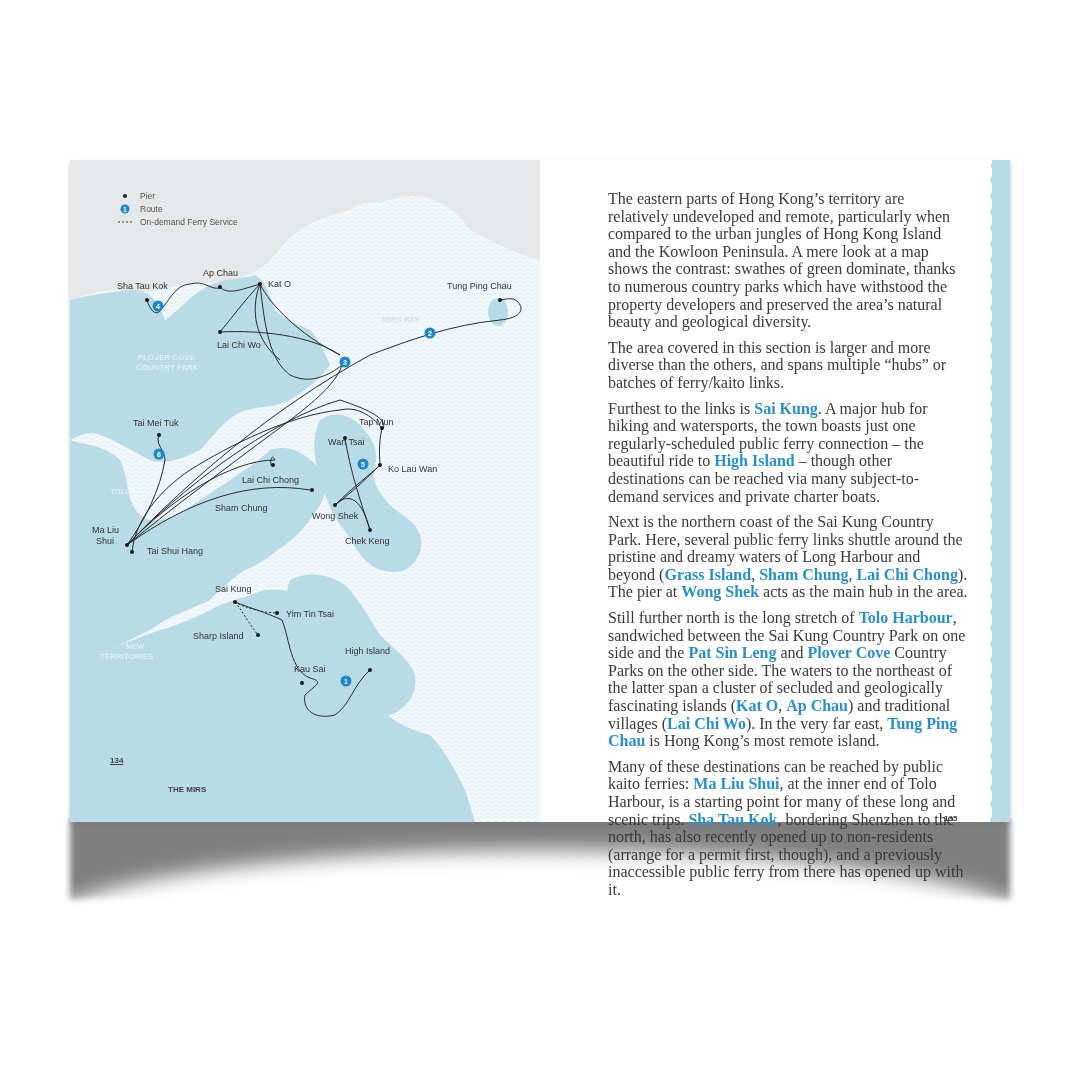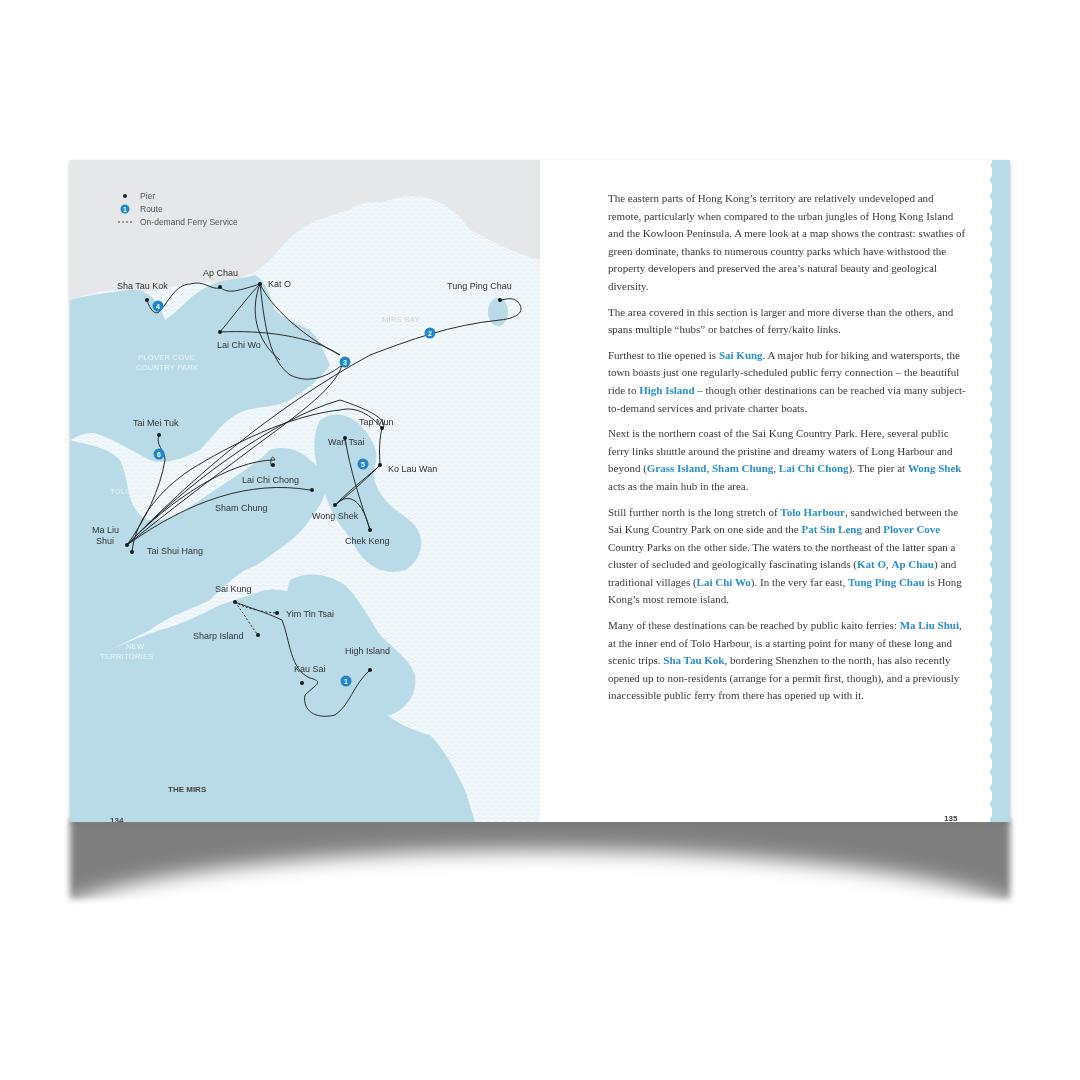--- a/index.html
+++ b/index.html
@@ -5,21 +5,21 @@
   html,body{margin:0;padding:0;background:#ffffff;}
   body{width:1080px;height:1080px;position:relative;overflow:hidden;font-family:"Liberation Sans",sans-serif;}
   .shadow{position:absolute;left:70px;top:820px;width:940px;height:80px;background:#7f7f7f;
     border-radius:0 0 50% 50% / 0 0 0 0;filter:blur(3px);}
   .shadow-cut{position:absolute;left:40px;top:850px;width:1000px;height:160px;background:#fff;border-radius:50%;filter:blur(10px);}
   .spread{position:absolute;left:70px;top:160px;width:940px;height:662px;box-shadow:0 2px 4px rgba(0,0,0,0.25);}
   .left-page{position:absolute;left:0;top:0;width:470px;height:662px;overflow:hidden;}
   .right-page{position:absolute;left:470px;top:0;width:470px;height:662px;background:#ffffff;}
   .edge-strip{position:absolute;right:0;top:0;width:18px;height:662px;background:#b9dbe7;}
   .wavy-edge{position:absolute;right:14px;top:0;width:10px;height:662px;}
-  .page-text{position:absolute;left:68px;top:30px;width:360px;font-family:"Liberation Serif",serif;font-size:11px;line-height:17.6px;color:#3a3a3a;}
+  .page-text{position:absolute;left:68px;top:30px;width:360px;font-family:"Liberation Serif",serif;font-size:16px;line-height:17.6px;color:#3a3a3a;}
   .page-text p{margin:0 0 8px 0;}
   .hl{color:#2a8fc8;font-weight:bold;}
   .folio{position:absolute;font-family:"Liberation Sans",sans-serif;font-size:8px;font-weight:bold;color:#444;}
   .map-svg{position:absolute;left:0;top:0;}
   .label{font-family:"Liberation Sans",sans-serif;font-size:9px;fill:#333;}
   .region{font-family:"Liberation Sans",sans-serif;font-size:7.5px;fill:#eaf5fa;letter-spacing:0.3px;}
   .sea-label{font-family:"Liberation Sans",sans-serif;font-size:7.5px;fill:#c8d6de;letter-spacing:0.3px;}
   .legend-text{font-family:"Liberation Sans",sans-serif;font-size:8.5px;fill:#555;}
   .badge-text{font-family:"Liberation Sans",sans-serif;font-size:7px;fill:#fff;font-weight:bold;}
 </style>
@@ -149,29 +149,29 @@
         <text class="label" x="22" y="373">Ma Liu</text>
         <text class="label" x="26" y="384">Shui</text>
         <text class="label" x="77" y="394">Tai Shui Hang</text>
         <text class="label" x="145" y="432">Sai Kung</text>
         <text class="label" x="216" y="457">Yim Tin Tsai</text>
         <text class="label" x="123" y="479">Sharp Island</text>
         <text class="label" x="224" y="512">Kau Sai</text>
         <text class="label" x="275" y="494">High Island</text>
       </g>
     </svg>
-    <div class="folio" style="left:40px;top:656px;text-decoration:underline;">134</div>
+    <div class="folio" style="left:40px;top:596px;text-decoration:underline;">134</div>
     <div class="folio" style="left:98px;top:625px;">THE MIRS</div>
   </div>
 
   <div class="right-page">
     <div class="page-text" id="page-text">
         <p><span>The eastern parts of Hong Kong’s territory are relatively undeveloped and remote, particularly when compared to the urban jungles of Hong Kong Island and the Kowloon Peninsula. A mere look at a map shows the contrast: swathes of green dominate, thanks to numerous country parks which have withstood the property developers and preserved the area’s natural beauty and geological diversity.</span></p>
         <p><span>The area covered in this section is larger and more diverse than the others, and spans multiple “hubs” or batches of ferry/kaito links.</span></p>
-        <p><span>Furthest to the opened is </span><span class="hl">Sai Kung</span><span>. A major hub for hiking and watersports, the town boasts just one regularly-scheduled public ferry connection – the beautiful ride to </span><span class="hl">High Island</span><span> – though other destinations can be reached via many subject-to-demand services and private charter boats.</span></p>
+        <p><span>Furthest to the links is </span><span class="hl">Sai Kung</span><span>. A major hub for hiking and watersports, the town boasts just one regularly-scheduled public ferry connection – the beautiful ride to </span><span class="hl">High Island</span><span> – though other destinations can be reached via many subject-to-demand services and private charter boats.</span></p>
         <p><span>Next is the northern coast of the Sai Kung Country Park. Here, several public ferry links shuttle around the pristine and dreamy waters of Long Harbour and beyond (</span><span class="hl">Grass Island</span><span>, </span><span class="hl">Sham Chung</span><span>, </span><span class="hl">Lai Chi Chong</span><span>). The pier at </span><span class="hl">Wong Shek</span><span> acts as the main hub in the area.</span></p>
         <p><span>Still further north is the long stretch of </span><span class="hl">Tolo Harbour</span><span>, sandwiched between the Sai Kung Country Park on one side and the </span><span class="hl">Pat Sin Leng</span><span> and </span><span class="hl">Plover Cove</span><span> Country Parks on the other side. The waters to the northeast of the latter span a cluster of secluded and geologically fascinating islands (</span><span class="hl">Kat O</span><span>, </span><span class="hl">Ap Chau</span><span>) and traditional villages (</span><span class="hl">Lai Chi Wo</span><span>). In the very far east, </span><span class="hl">Tung Ping Chau</span><span> is Hong Kong’s most remote island.</span></p>
         <p><span>Many of these destinations can be reached by public kaito ferries: </span><span class="hl">Ma Liu Shui</span><span>, at the inner end of Tolo Harbour, is a starting point for many of these long and scenic trips. </span><span class="hl">Sha Tau Kok</span><span>, bordering Shenzhen to the north, has also recently opened up to non-residents (arrange for a permit first, though), and a previously inaccessible public ferry from there has opened up with it.</span></p>
       </div>
     <div class="folio" style="left:404px;top:654px;">135</div>
     <svg class="wavy-edge" width="10" height="662" viewBox="0 0 10 662">
       <path id="wv" fill="#b9dbe7" d="M10 0 Q2 4 6 8 Q10 12 6 16 Q2 20 6 24 Q10 28 6 32 Q2 36 6 40 Q10 44 6 48 Q2 52 6 56 Q10 60 6 64 Q2 68 6 72 Q10 76 6 80 Q2 84 6 88 Q10 92 6 96 Q2 100 6 104 Q10 108 6 112 Q2 116 6 120 Q10 124 6 128 Q2 132 6 136 Q10 140 6 144 Q2 148 6 152 Q10 156 6 160 Q2 164 6 168 Q10 172 6 176 Q2 180 6 184 Q10 188 6 192 Q2 196 6 200 Q10 204 6 208 Q2 212 6 216 Q10 220 6 224 Q2 228 6 232 Q10 236 6 240 Q2 244 6 248 Q10 252 6 256 Q2 260 6 264 Q10 268 6 272 Q2 276 6 280 Q10 284 6 288 Q2 292 6 296 Q10 300 6 304 Q2 308 6 312 Q10 316 6 320 Q2 324 6 328 Q10 332 6 336 Q2 340 6 344 Q10 348 6 352 Q2 356 6 360 Q10 364 6 368 Q2 372 6 376 Q10 380 6 384 Q2 388 6 392 Q10 396 6 400 Q2 404 6 408 Q10 412 6 416 Q2 420 6 424 Q10 428 6 432 Q2 436 6 440 Q10 444 6 448 Q2 452 6 456 Q10 460 6 464 Q2 468 6 472 Q10 476 6 480 Q2 484 6 488 Q10 492 6 496 Q2 500 6 504 Q10 508 6 512 Q2 516 6 520 Q10 524 6 528 Q2 532 6 536 Q10 540 6 544 Q2 548 6 552 Q10 556 6 560 Q2 564 6 568 Q10 572 6 576 Q2 580 6 584 Q10 588 6 592 Q2 596 6 600 Q10 604 6 608 Q2 612 6 616 Q10 620 6 624 Q2 628 6 632 Q10 636 6 640 Q2 644 6 648 Q10 652 6 656 Q2 660 6 664 Q10 668 6 672 L10 662 Z"></path>
     </svg>
     <div class="edge-strip"></div>
   </div>

